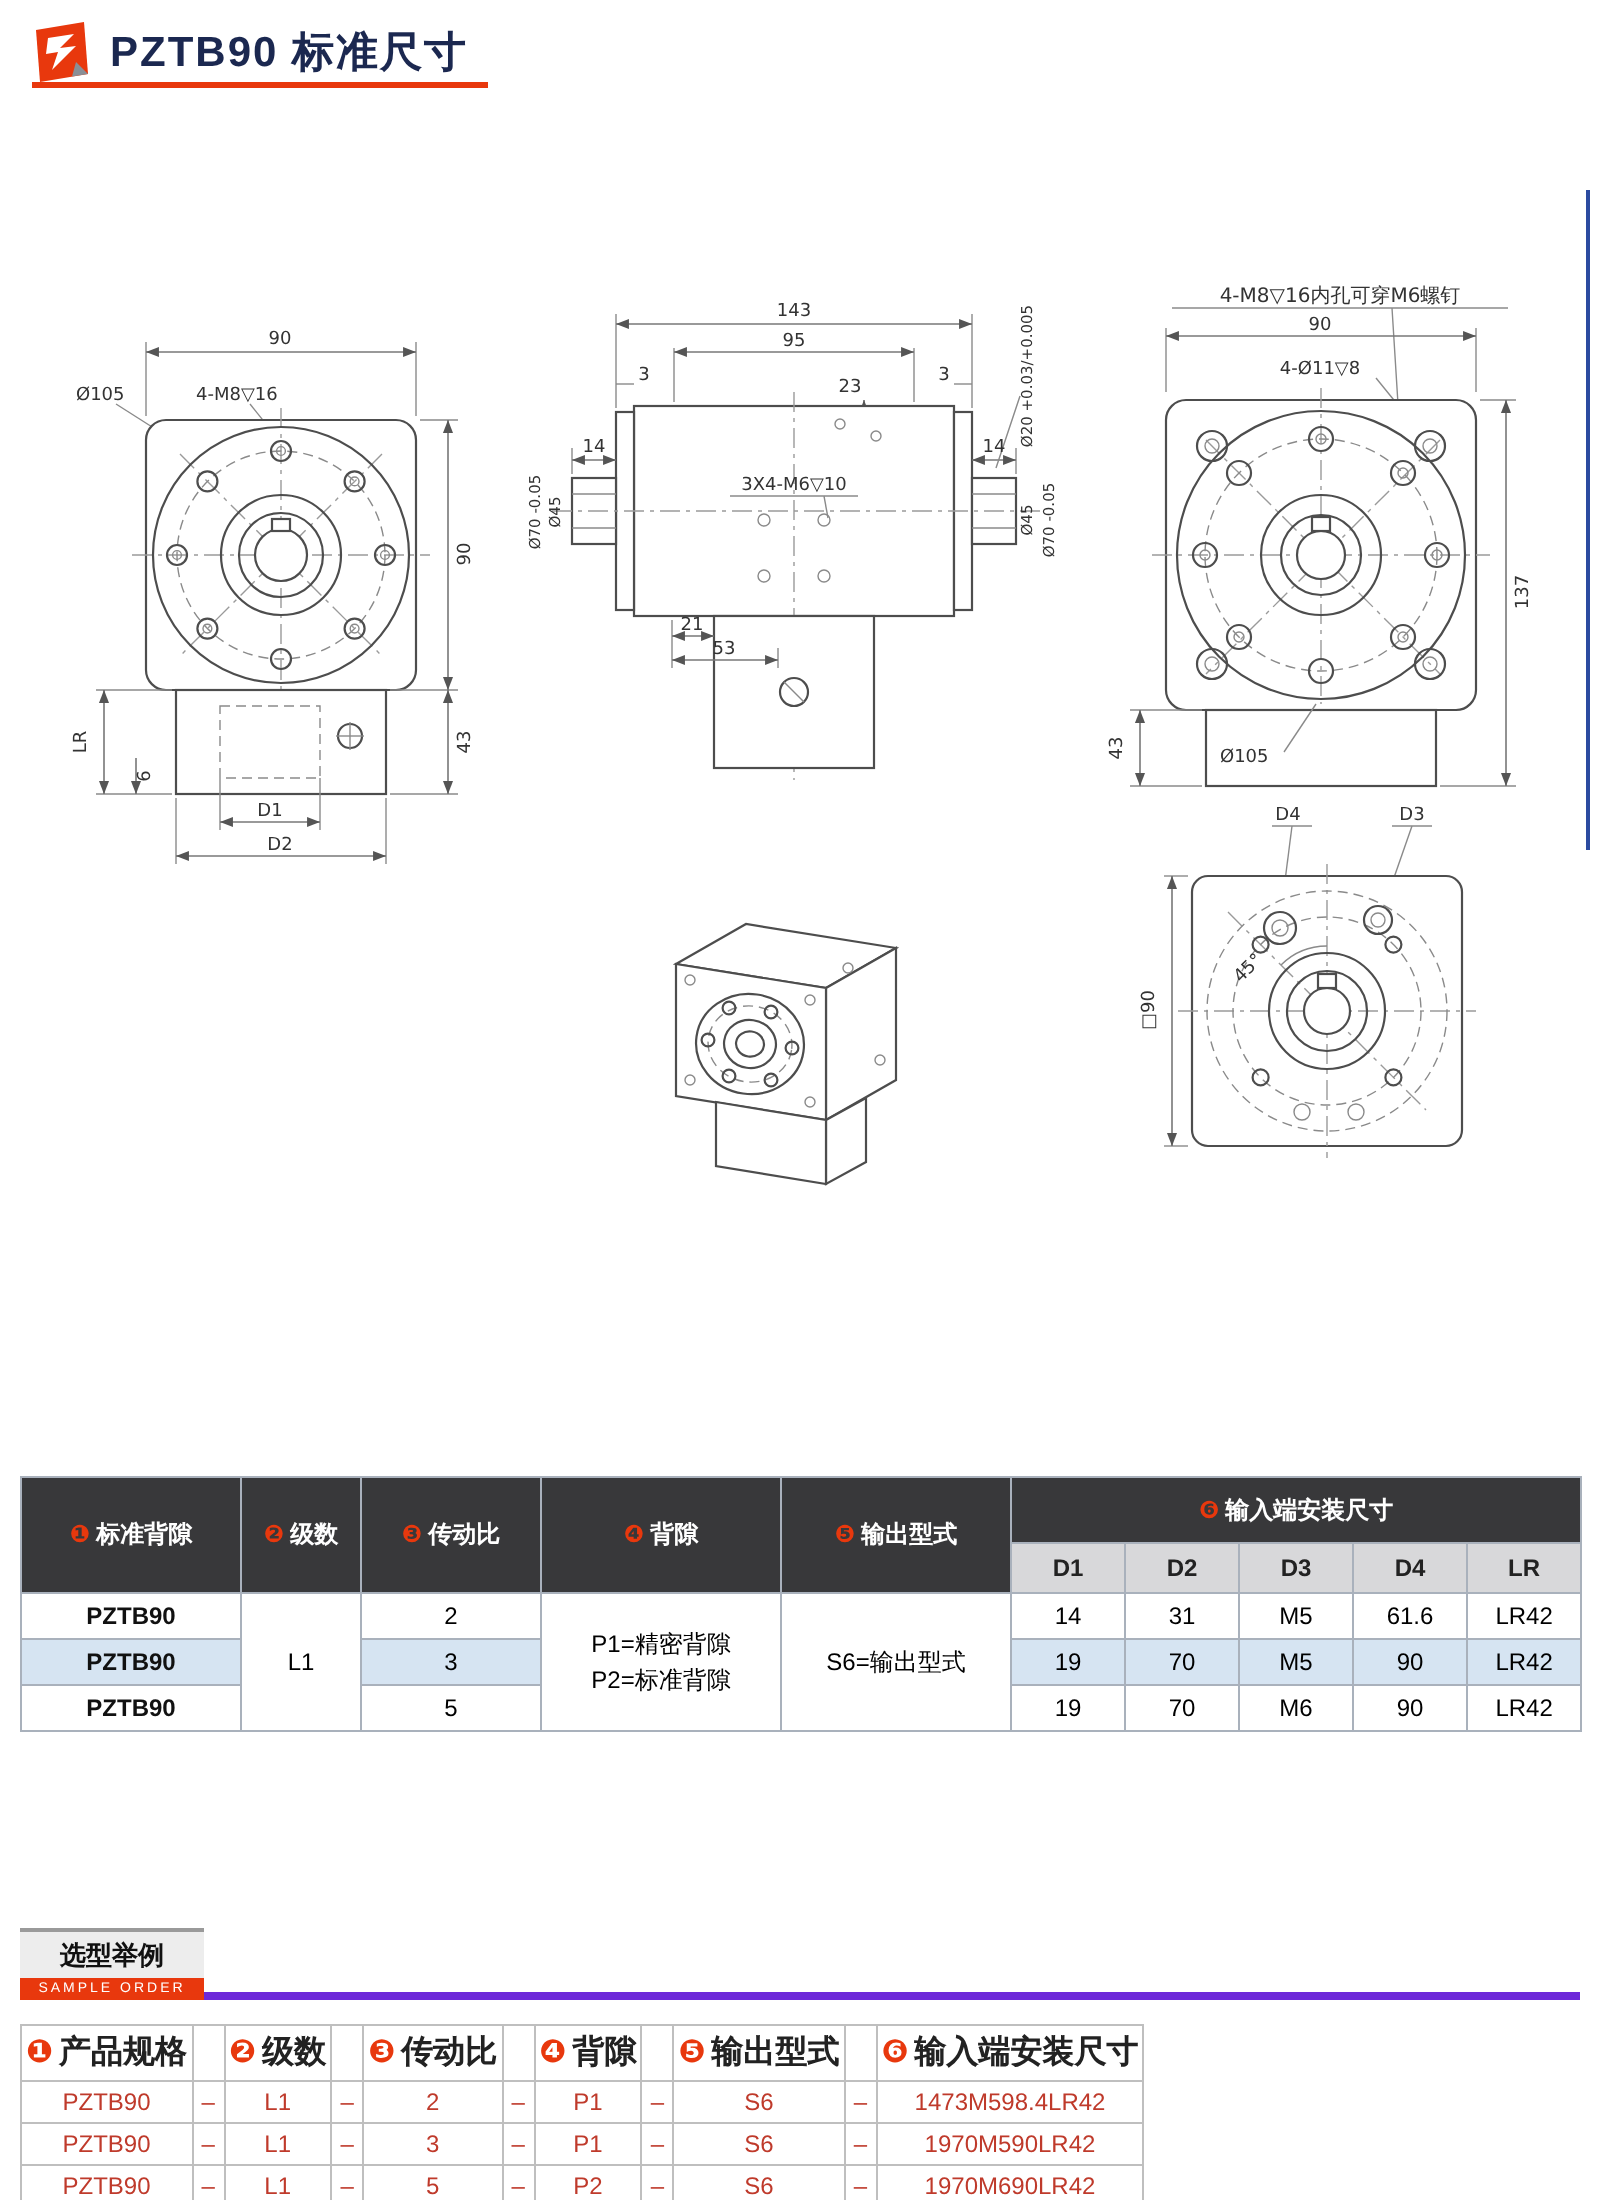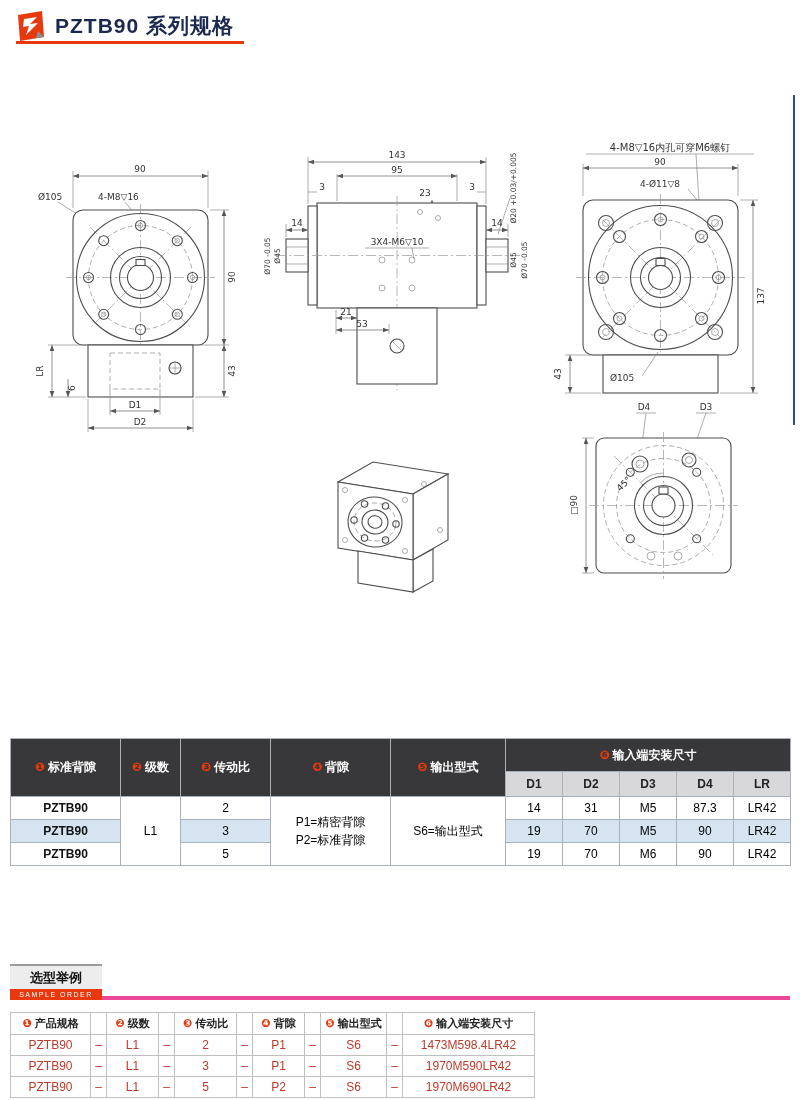--- a/index.html
+++ b/index.html
@@ -31,27 +31,27 @@
   .spec-table thead tr.main th{background:#38383a;color:#fff;font-weight:bold;height:24px;}
   .spec-table tr.subhead th{background:#d8d8da;color:#222;height:16px;font-weight:bold;}
   .spec-table tbody tr.r1,.spec-table tbody tr.r3{background:#ffffff;}
   .spec-table tbody tr.r2{background:#d6e4f2;}
   .spec-table td.merged{background:transparent;}
   .spec-table td.model{font-weight:bold;color:#111;}
   .bullet{color:#e8380d;margin-right:3px;}
   .backlash-line{line-height:1.5;}
 
   
-  .sample-header{position:absolute;top:960px;left:10px;width:780px;height:36px;border-bottom:4px solid #ec4899;}
+  .sample-header{position:absolute;top:960px;left:10px;width:780px;height:36px;border-bottom:4px solid #6d28d9;}
   .sample-badge{position:absolute;left:0;bottom:-4px;width:92px;}
   .sample-title{background:#ededed;color:#111;font-weight:bold;font-size:13px;text-align:center;padding:3px 0 2px;border-top:2px solid #9a9a9a;}
   .sample-sub{background:#e8380d;color:#fff;font-size:7px;letter-spacing:1.5px;text-align:center;padding:2px 0;}
   .sample-table{position:absolute;top:1012px;left:10px;border-collapse:collapse;font-size:12px;table-layout:fixed;}
   .sample-table th,.sample-table td{border:1px solid #bfbfbf;padding:3px 2px;text-align:center;height:14px;}
-  .sample-table th{color:#222;font-weight:bold;background:#fff;font-size:11px;white-space:nowrap;}
+  .sample-table th{color:#222;font-weight:bold;background:#fff;font-size:16px;white-space:nowrap;}
   .sample-table td{color:#bf3a2b;}
 </style>
 </head>
 <body>
 
 <div class="page">
 
   <svg width="0" height="0" style="position:absolute">
     <defs>
       <marker id="ar" viewBox="0 0 10 10" refX="9" refY="5" markerWidth="9" markerHeight="9" orient="auto-start-reverse">
@@ -59,21 +59,21 @@
       </marker>
     </defs>
   </svg>
 
   <div class="header">
     <svg width="30" height="32" viewBox="0 0 30 32">
       <polygon points="2,5 26,1 28,27 4,31" fill="#e8380d"></polygon>
       <path d="M8,9 L21,7 L14,14 L22,13 L10,25 L13,16 L7,17 Z" fill="#fff"></path>
       <polygon points="22,21 28,27 20,28.3" fill="#8a8f96"></polygon>
     </svg>
-    <span class="title">PZTB90 系列规格</span>
+    <span class="title">PZTB90 标准尺寸</span>
   </div>
   <div class="title-underline"></div>
   <div class="page-edge"></div>
 
   <div class="drawings">
 
     <svg class="view" style="left:28px;top:20px" width="225" height="285" viewBox="0 0 225 285">
       <g>
         <line class="thin" x1="45" y1="48" x2="45" y2="11"></line>
         <line class="thin" x1="180" y1="48" x2="180" y2="11"></line>
@@ -355,21 +355,21 @@
         <td class="merged" rowspan="3">L1</td>
         <td>2</td>
         <td class="merged" rowspan="3">
           <div class="backlash-line">P1=精密背隙</div>
           <div class="backlash-line">P2=标准背隙</div>
         </td>
         <td class="merged" rowspan="3">S6=输出型式</td>
         <td>14</td>
         <td>31</td>
         <td>M5</td>
-        <td>87.3</td>
+        <td>61.6</td>
         <td>LR42</td>
       </tr>
       <tr class="r2">
         <td class="model">PZTB90</td>
         <td>3</td>
         <td>19</td>
         <td>70</td>
         <td>M5</td>
         <td>90</td>
         <td>LR42</td>

